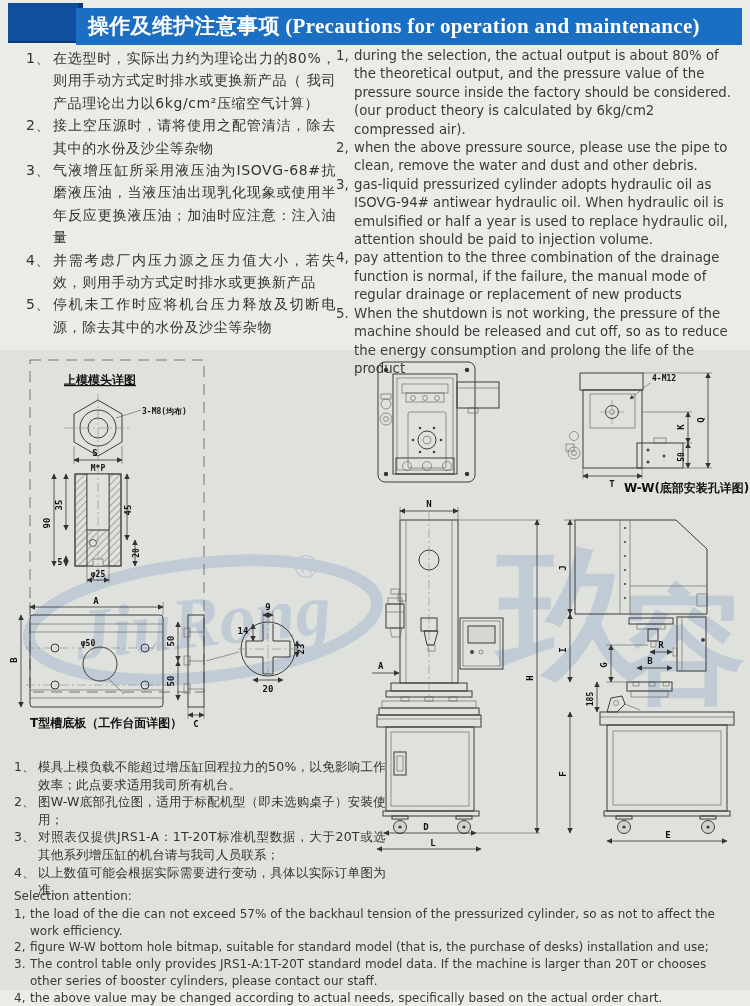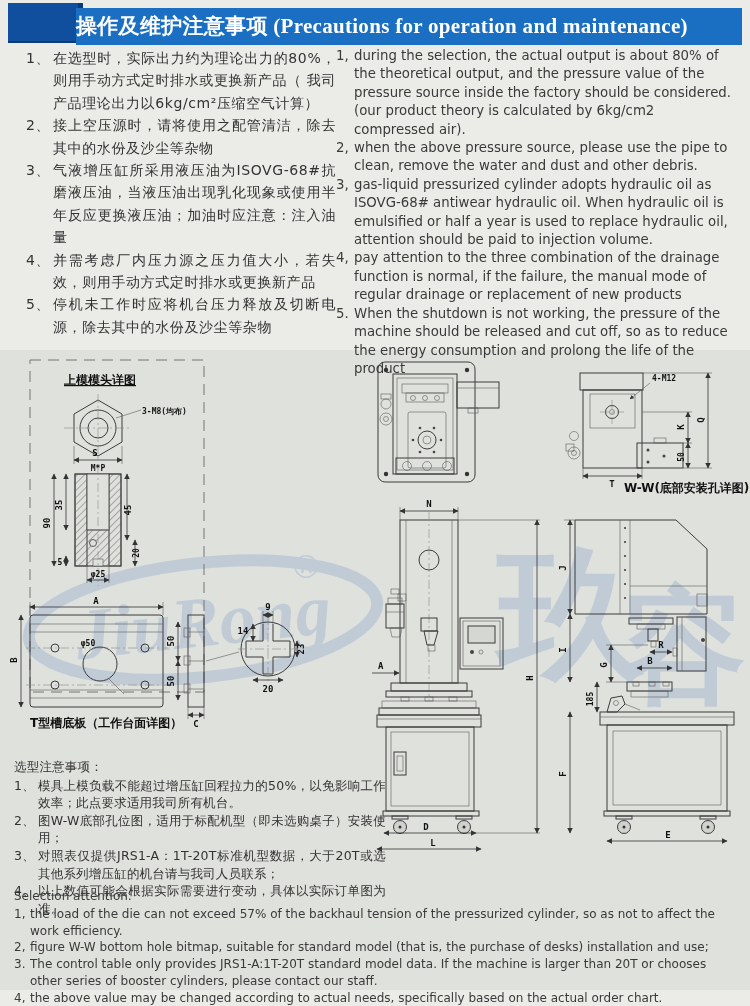--- a/index.html
+++ b/index.html
@@ -4,21 +4,21 @@
 <style>
   html,body{margin:0;padding:0;}
   .page{position:relative;width:750px;height:1006px;background:#ebece8;overflow:hidden;
         font-family:"DejaVu Sans",sans-serif;color:#2a2a2a;}
   .panel{position:absolute;left:0;top:350px;width:750px;height:640px;background:#dfe1dc;}
   
   .hdr-block{position:absolute;left:8px;top:3px;width:70px;height:38px;background:#0f4f9d;
              border-right:5px solid #0a3a78;border-bottom:2px solid #0a3a78;}
   .hdr-banner{position:absolute;left:76px;top:8px;width:666px;height:37px;background:#1b6fc2;
               color:#ffffff;font-family:"Liberation Serif",serif;font-weight:bold;
-              font-size:21px;line-height:36px;padding-left:0;box-sizing:border-box;
+              font-size:21px;line-height:36px;padding-left:12px;box-sizing:border-box;
               white-space:nowrap;letter-spacing:.3px;}
   
   .notes-cn{position:absolute;left:26px;top:47px;width:310px;font-size:14px;line-height:22.4px;
             text-align:justify;letter-spacing:.6px;color:#333;}
   .notes-en{position:absolute;left:336px;top:47px;width:400px;font-size:13.3px;line-height:18.4px;
             color:#3a3a3a;}
   .nrow{display:flex;}
   .nnum{flex:0 0 27px;}
   .nnum-en{flex:0 0 18px;}
   .ntxt{flex:1;}
@@ -77,21 +77,21 @@
     <div class="nrow">
       <span class="nnum-en">1,</span>
       <span class="ntxt">during the selection, the actual output is about 80% of the theoretical output, and the pressure value of the pressure source inside the factory should be considered. (our product theory is calculated by 6kg/cm2 compressed air).</span>
       </div>
     <div class="nrow">
       <span class="nnum-en">2,</span>
       <span class="ntxt">when the above pressure source, please use the pipe to clean, remove the water and dust and other debris.</span>
       </div>
     <div class="nrow">
       <span class="nnum-en">3,</span>
-      <span class="ntxt">gas-liquid pressurized cylinder adopts hydraulic oil as ISOVG-68# antiwear hydraulic oil. When hydraulic oil is emulsified or half a year is used to replace hydraulic oil, attention should be paid to injection volume.</span>
+      <span class="ntxt">gas-liquid pressurized cylinder adopts hydraulic oil as ISOVG-94# antiwear hydraulic oil. When hydraulic oil is emulsified or half a year is used to replace hydraulic oil, attention should be paid to injection volume.</span>
       </div>
     <div class="nrow">
       <span class="nnum-en">4,</span>
       <span class="ntxt">pay attention to the three combination of the drainage function is normal, if the failure, the manual mode of regular drainage or replacement of new products</span>
       </div>
     <div class="nrow">
       <span class="nnum-en">5.</span>
       <span class="ntxt">When the shutdown is not working, the pressure of the machine should be released and cut off, so as to reduce the energy consumption and prolong the life of the product</span>
       </div>
   </div>
@@ -408,21 +408,20 @@
         <rect class="ln" x="700" y="816" width="16" height="3"></rect>
         <circle cx="708" cy="827" r="6.5" fill="#cfd2cd" stroke="#3c3c3c"></circle>
           <circle cx="708" cy="827" r="1.5" fill="#333"></circle>
       </g>
       <line class="dl" x1="607" y1="841" x2="727" y2="841" marker-start="url(#ar)" marker-end="url(#ar)"></line>
       <text class="dt" x="668" y="838" text-anchor="middle">E</text>
     </g>
   </svg>
 
   <div class="sel-cn">
-    <div class="sel-title">选型注意事项：</div>
     <div class="nrow">
       <span class="snum">1、</span>
       <span class="ntxt">模具上模负载不能超过增压缸回程拉力的50%，以免影响工作效率；此点要求适用我司所有机台。</span>
       </div>
     <div class="nrow">
       <span class="snum">2、</span>
       <span class="ntxt">图W-W底部孔位图，适用于标配机型（即未选购桌子）安装使用；</span>
       </div>
     <div class="nrow">
       <span class="snum">3、</span>

